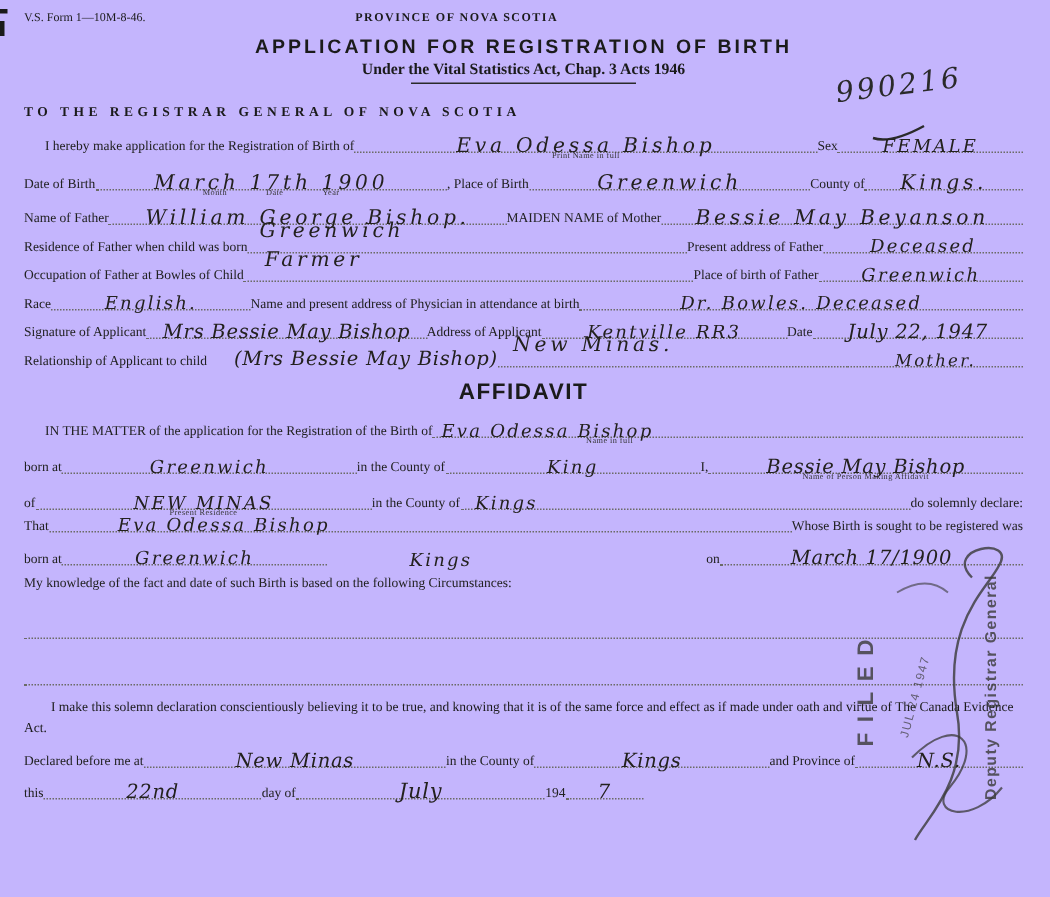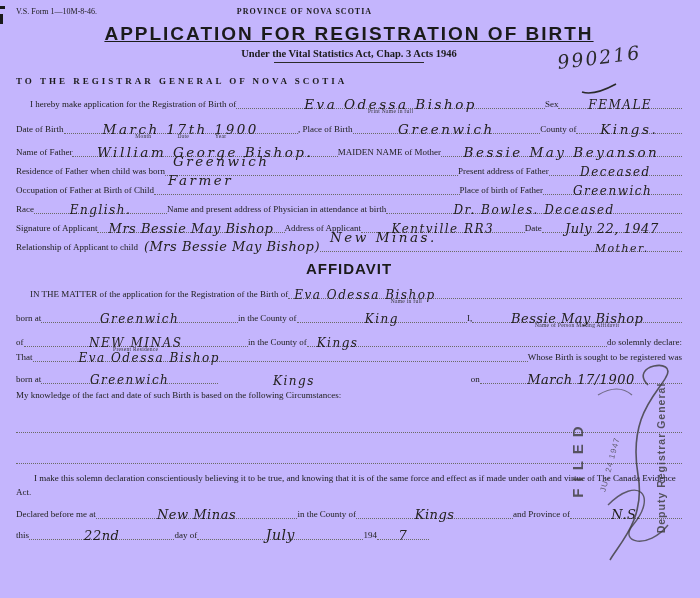--- a/index.html
+++ b/index.html
@@ -23,21 +23,21 @@
     position:relative;top:1px;
   }
   .hw-big{font-size:13.5px;letter-spacing:2.5px;}
   .hw-script{letter-spacing:.5px;font-size:13px;}
   .sub{
     position:absolute;top:100%;left:50%;transform:translateX(-50%);
     font-size:5.5px;color:#333;letter-spacing:.3px;white-space:nowrap;line-height:1.4;
   }
   .sub-row{display:flex;gap:26px;justify-content:center;}
   .hdr-line{display:flex;justify-content:space-between;align-items:flex-start;}
-  .title{font-family:"Liberation Sans", sans-serif;font-weight:bold;font-size:19px;letter-spacing:2px;text-align:center;margin-top:7px;text-decoration:underline;}
+  .title{font-family:"Liberation Sans", sans-serif;font-weight:bold;font-size:13px;letter-spacing:2px;text-align:center;margin-top:7px;}
   .subtitle{font-weight:bold;font-size:10.5px;text-align:center;margin-top:3px;}
   .subtitle-rule{width:150px;border-bottom:1.5px solid #2a2a2a;margin:3px auto 0;}
   .aff-head{font-family:"Liberation Sans", sans-serif;font-weight:bold;font-size:15px;letter-spacing:1px;text-align:center;margin-top:8px;}
   .file-no{
     position:absolute;right:58px;top:46px;
     font-family:"DejaVu Serif", cursive;font-style:italic;font-size:19px;letter-spacing:2px;
     transform:rotate(-7deg);color:#2a2a2a;
   }
   .stamp{position:absolute;color:#3a3a38;font-family:"Liberation Sans", sans-serif;}
   .stamp-filed{right:84px;top:450px;transform:rotate(-90deg);transform-origin:center;
@@ -124,21 +124,21 @@
       <span class="fill" style="flex:2.2;">
         <span class="hw hw-big" style="position:absolute;left:8px;top:-6px;">Greenwich</span>
       </span>
       <span class="lbl">Present address of Father</span>
       <span class="fill" style="flex:1;">
         <span class="hw">Deceased</span>
       </span>
     </div>
 
     <div class="row" style="margin-top:4px;">
-      <span class="lbl">Occupation of Father at Birth of Child</span>
+      <span class="lbl">Occupation of Father at Bowles of Child</span>
       <span class="fill" style="flex:2.2;">
         <span class="hw hw-big" style="position:absolute;left:14px;top:-6px;">Farmer</span>
       </span>
       <span class="lbl">Place of birth of Father</span>
       <span class="fill" style="flex:1;">
         <span class="hw">Greenwich</span>
       </span>
     </div>
 
     <div class="row" style="margin-top:4px;">
@@ -162,21 +162,21 @@
         <span class="hw">Kentville RR3</span>
       </span>
       <span class="lbl">Date</span>
       <span class="fill" style="flex:1.2;">
         <span class="hw hw-script">July 22, 1947</span>
       </span>
     </div>
 
     <div class="row" style="margin-top:4px;">
       <span class="lbl">Relationship of Applicant to child</span>
-      <span class="hw hw-script" style="margin-left:6px;font-style:italic;">(Mrs Bessie May Bishop)</span>
+      <span class="hw hw-script" style="margin-left:18px;font-style:italic;">(Mrs Bessie May Bishop)</span>
       <span class="fill" style="flex:1.6;">
         <span class="hw hw-big" style="position:absolute;left:10px;top:-6px;">New Minas.</span>
       </span>
       <span class="fill" style="flex:.8;">
         <span class="hw" style="font-size:11px;">Mother.</span>
       </span>
     </div>
 
     <div class="aff-head">AFFIDAVIT</div>
 

